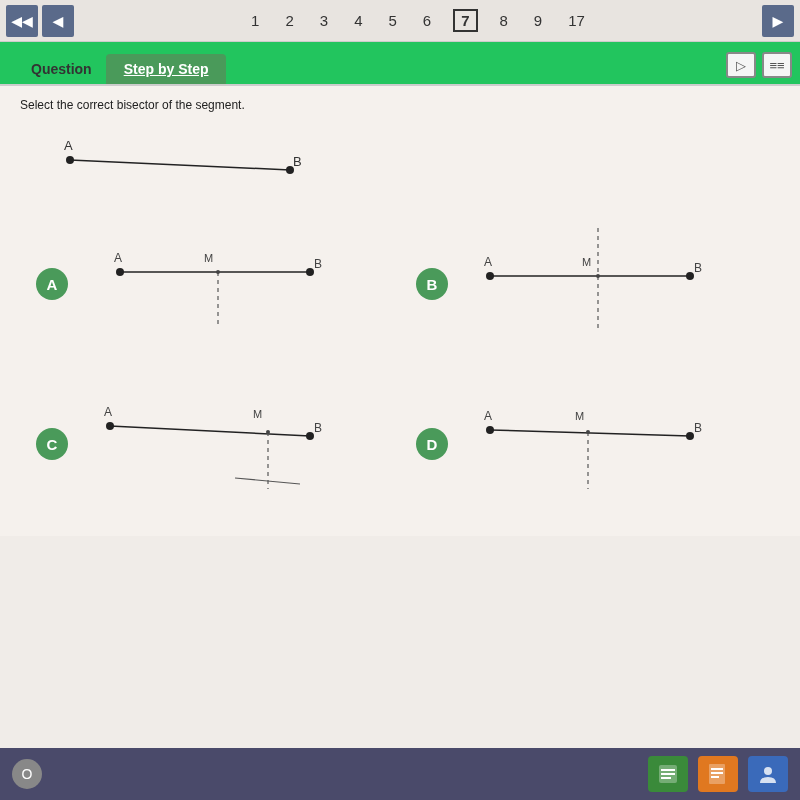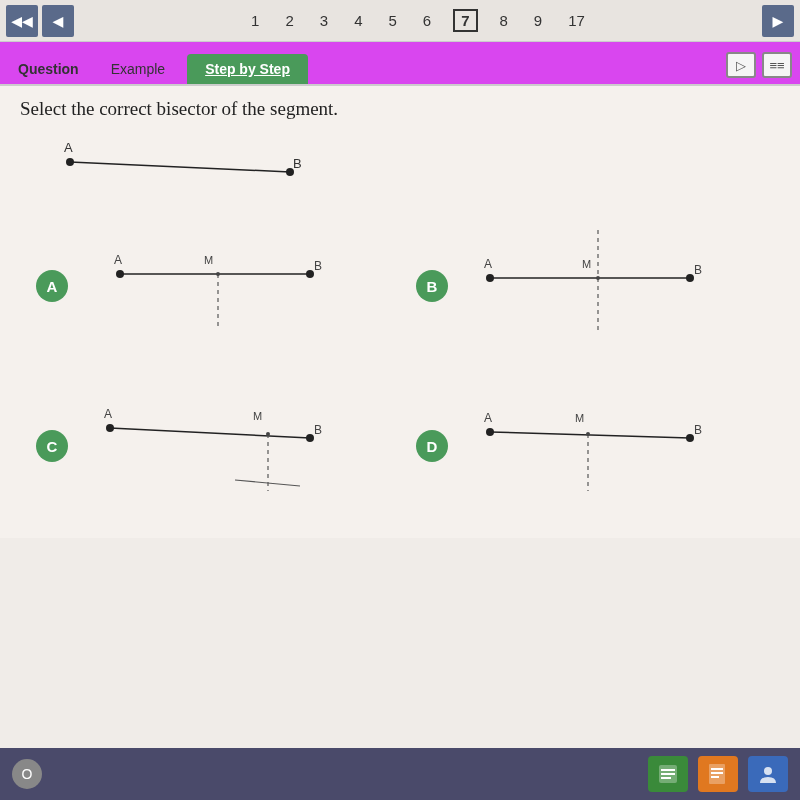--- a/index.html
+++ b/index.html
@@ -61,26 +61,26 @@
       background: #5a6a8a;
       color: white;
       font-size: 14px;
       cursor: pointer;
       margin: 0 2px;
       border-radius: 2px;
     }
 
     
     .tabs-row {
-      background: #d946ef;
+      background: #22c55e;
       height: 44px;
       display: flex;
       align-items: flex-end;
       border-bottom: 2px solid #ccc;
-      padding: 0 8px;
+      padding: 0 21px;
       gap: 4px;
       position: relative;
     }
     .tab {
       padding: 7px 18px;
       font-size: 14px;
       cursor: pointer;
       border-radius: 4px 4px 0 0;
       background: transparent;
       color: #333;
@@ -119,24 +119,23 @@
       color: #555;
     }
 
     
     .main-content {
       background: #f5f1ed;
       padding: 12px 20px;
       flex: 1;
     }
     .question-text {
-      font-size: 19px;
+      font-size: 12px;
       color: #222;
-      margin-bottom: 10px;
-      font-family: Liberation Serif, serif;
+      margin-bottom: 16px;
     }
 
     
     .segment-display {
       margin: 10px 0 16px 30px;
       position: relative;
       height: 60px;
     }
 
     
@@ -238,21 +237,20 @@
     <span class="nav-num active">7</span>
     <span class="nav-num">8</span>
     <span class="nav-num">9</span>
     <span class="nav-num">17</span>
   </div>
   <div class="nav-right-arrow">▶</div>
 </div>
 
 <div class="tabs-row">
   <span class="tab-label-question">Question</span>
-  <div class="tab">Example</div>
   <div class="tab active">Step by Step</div>
   <div class="tab-icons">
     <div class="tab-icon-btn">▷</div>
     <div class="tab-icon-btn">≡≡</div>
   </div>
 </div>
 
 <div class="main-content">
   <div class="question-text">Select the correct bisector of the segment.</div>
 

